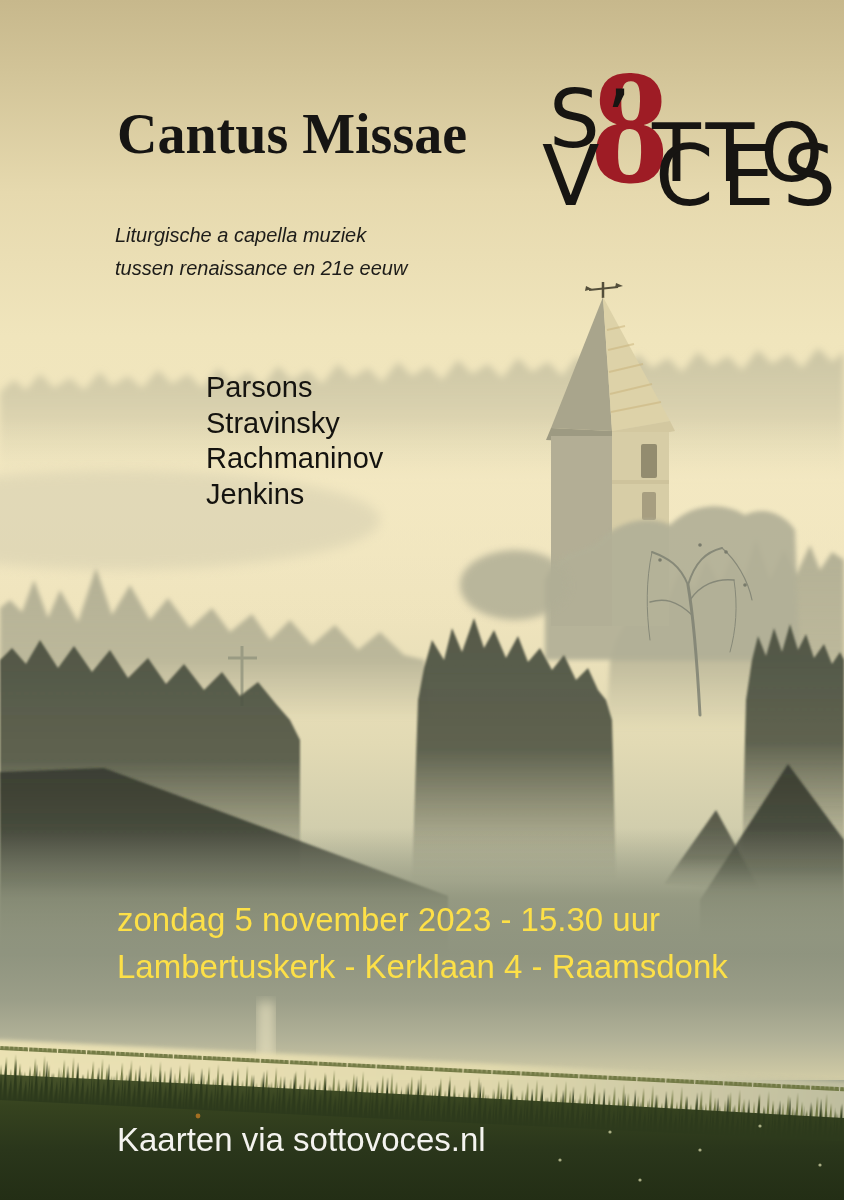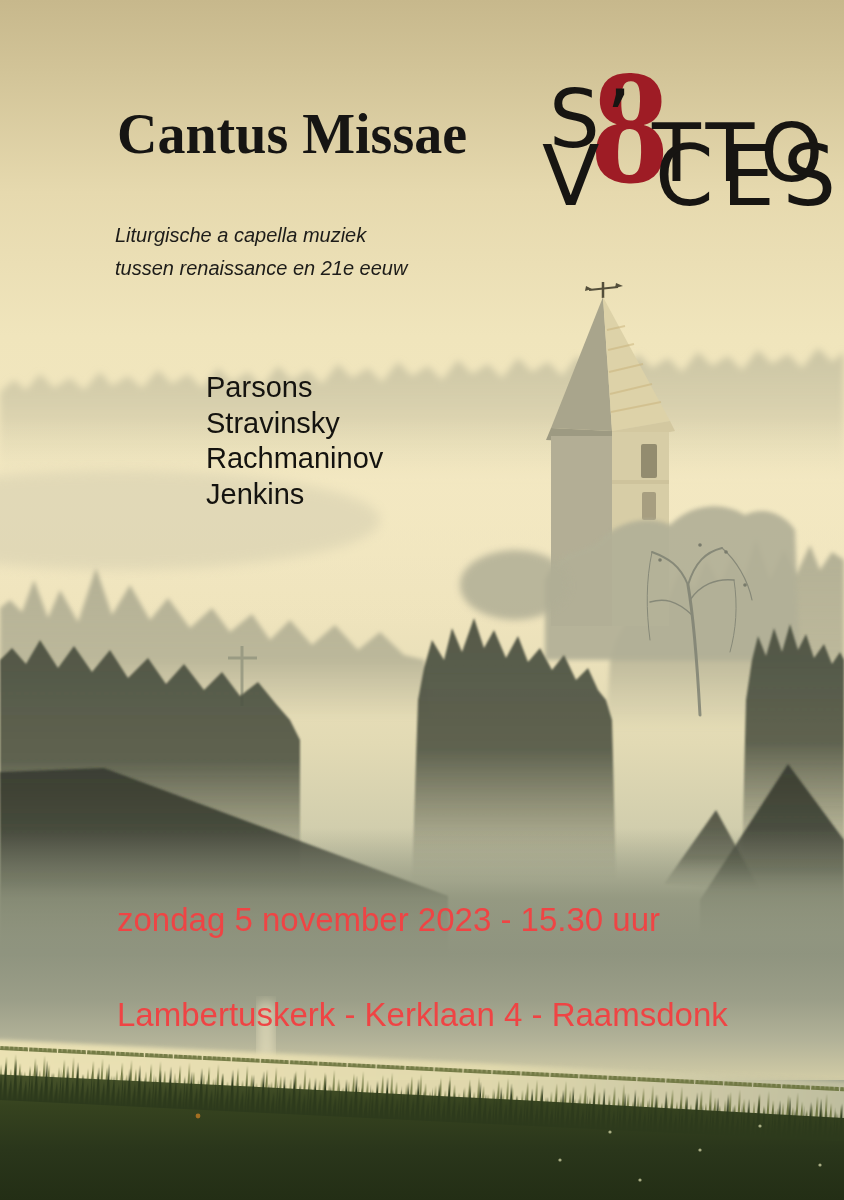--- a/index.html
+++ b/index.html
@@ -25,23 +25,23 @@
   .lg1{font-size:80px;top:80px;letter-spacing:6px;}
   .lg2{font-size:84px;top:134px;letter-spacing:8px;}
   .l1s{left:549px;} .l1e{left:652px;margin-top:34px;}
   .l2s{left:542px;} .l2e{left:655px;}
   .eight{
     position:absolute;z-index:2;left:592px;top:56px;
     font-family:"DejaVu Serif",serif;font-weight:bold;font-size:146px;
     line-height:1;color:#9e1c25;transform:scaleX(.78) rotate(1.5deg);
     transform-origin:top left;
   }
-  .evt{font-size:33px;line-height:40px;color:#ef4444;}
+  .evt{font-size:33px;line-height:40px;color:#fde047;}
   .dt{left:117px;top:900px;}
-  .loc{left:117px;top:995px;}
+  .loc{left:117px;top:947px;}
   .adm{left:117px;top:1014px;}
   .tix{left:117px;top:1120px;color:#f4f3ef;}
 </style>
 </head>
 <body>
 
 <div class="poster">
 
   <svg class="scene" viewBox="0 0 844 1200" width="844" height="1200" aria-hidden="true">
     <defs>
@@ -223,14 +223,15 @@
 
   <div class="txt composers">
     <div>Parsons</div>
     <div>Stravinsky</div>
     <div>Rachmaninov</div>
     <div>Jenkins</div>
   </div>
 
   <div class="txt evt dt">zondag 5 november 2023 - 15.30 uur</div>
   <div class="txt evt loc">Lambertuskerk - Kerklaan 4 - Raamsdonk</div>
+  <div class="txt evt tix">Kaarten via sottovoces.nl</div>
 
 </div>
 
 </body></html>

